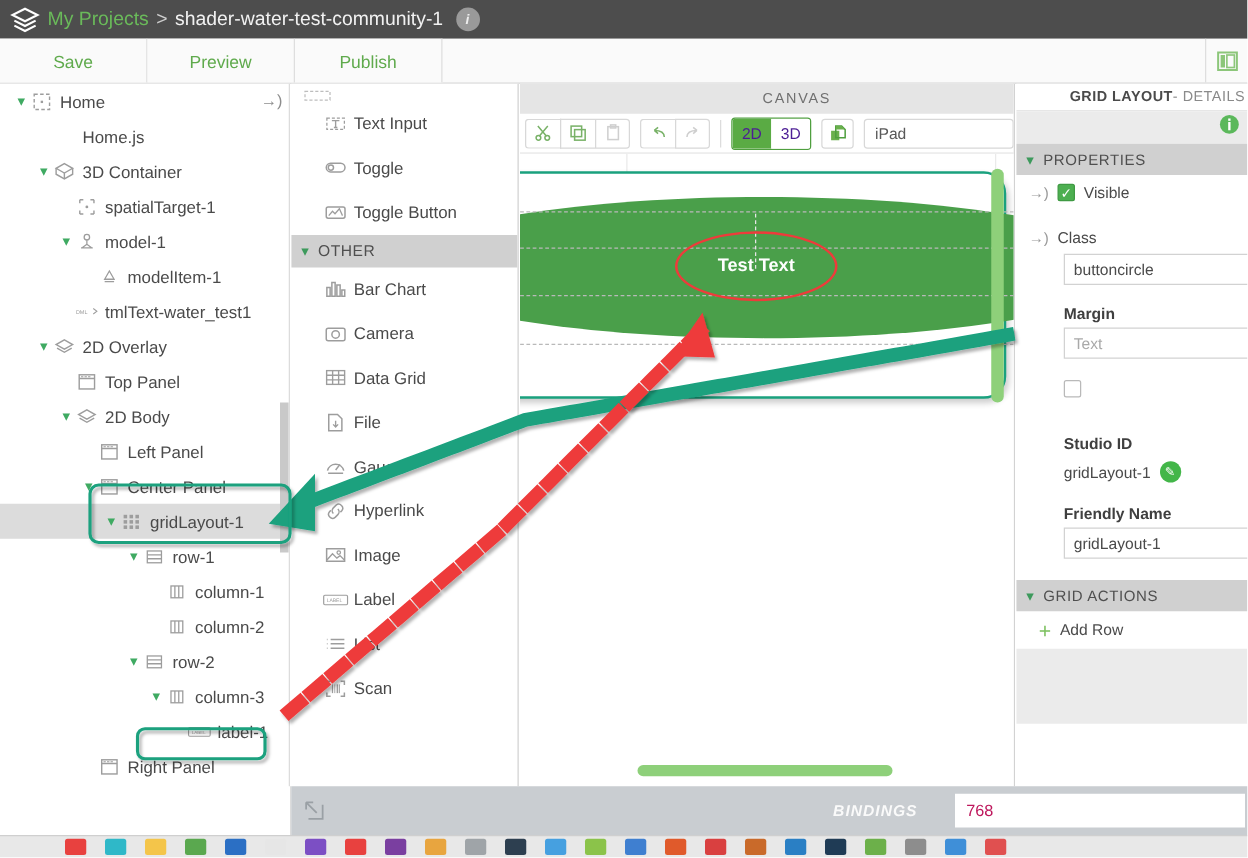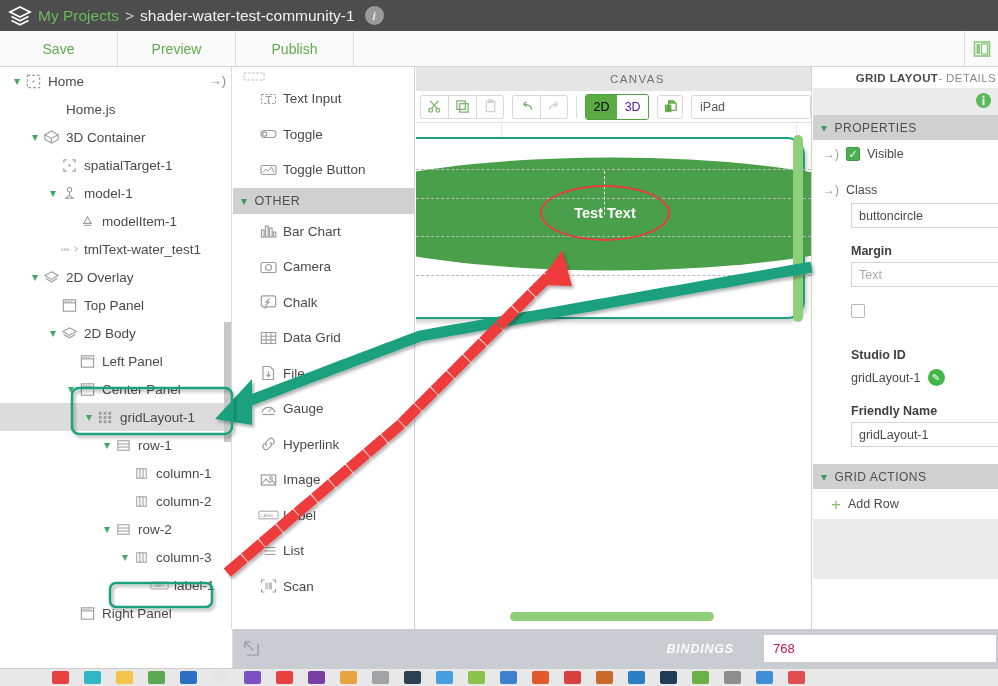--- a/index.html
+++ b/index.html
@@ -98,21 +98,21 @@
     width: 28px; height: 24px; border: 1px solid #d8d8d8; background:#fff;
     display:flex; align-items:center; justify-content:center; color:#79b268;
   }
   .tb-grp { display:flex; margin-right:8px; }
   .tb-grp .tb-btn { border-radius: 0; border-right-width: 0; }
   .tb-grp .tb-btn:first-child { border-radius: 3px 0 0 3px; }
   .tb-grp .tb-btn:last-child { border-radius: 0 3px 3px 0; border-right-width: 1px; }
   .tb-sep { width: 1px; height: 22px; background:#dcdcdc; margin: 0 8px 0 0; }
   .seg { display: flex; border-radius: 3px; overflow: hidden; border: 1px solid #4f9f3f; margin-right: 8px; }
   .seg div { width: 34px; height: 24px; display:flex; align-items:center; justify-content:center; font-size: 12.5px; }
-  .seg .on { background: #5aab44; color: #000000; text-align: center; }
+  .seg .on { background: #5aab44; color: #4c1d95; text-align: center; }
   .seg .off { background: #fff; color: #4c1d95; }
   .device-box {
     height: 24px; border: 1px solid #d8d8d8; border-radius: 3px; background: #fff;
     display:flex; align-items:center; padding: 0 8px; font-size: 12.5px; color: #595959;
     min-width: 120px;
   }
 
   .canvas-stage { position: relative; height: 506px; background: #fff; overflow: hidden; }
   .stage-card {
     position: absolute; left: -31px; top: 14px; width: 420px; height: 182px;
@@ -543,30 +543,20 @@
           <span>Bar Chart</span>
         </div>
         <div class="pal-item">
           <span class="pal-icon">
             <svg width="21" height="18" viewBox="0 0 18 18">
               <rect x="1.5" y="4.5" width="15" height="10" rx="1.6" fill="none" stroke="#9d9d9d" stroke-width="1.2"></rect>
               <circle cx="9" cy="9.5" r="3" fill="none" stroke="#9d9d9d" stroke-width="1.2"></circle>
             </svg>
           </span>
           <span>Camera</span>
-        </div>
-        <div class="pal-item">
-          <span class="pal-icon">
-            <svg width="21" height="18" viewBox="0 0 18 18">
-              <rect x="1.8" y="2.8" width="14.4" height="11" rx="2" fill="none" stroke="#9d9d9d" stroke-width="1.2"></rect>
-              <path d="M5 15.6 L7 13.6" stroke="#9d9d9d" stroke-width="1.2"></path>
-              <path d="M10 5.5 L6.5 9 h3 L6 12.5" fill="none" stroke="#9d9d9d" stroke-width="1.2"></path>
-            </svg>
-          </span>
-          <span>Chalk</span>
         </div>
         <div class="pal-item">
           <span class="pal-icon">
             <svg width="21" height="18" viewBox="0 0 18 18">
               <rect x="1.8" y="3.5" width="14.4" height="11" fill="none" stroke="#9d9d9d" stroke-width="1.1"></rect>
               <path d="M1.8 7.2 h14.4 M1.8 10.9 h14.4 M6.6 3.5 v11 M11.4 3.5 v11" stroke="#9d9d9d" stroke-width="1.1"></path>
             </svg>
           </span>
           <span>Data Grid</span>
         </div>

